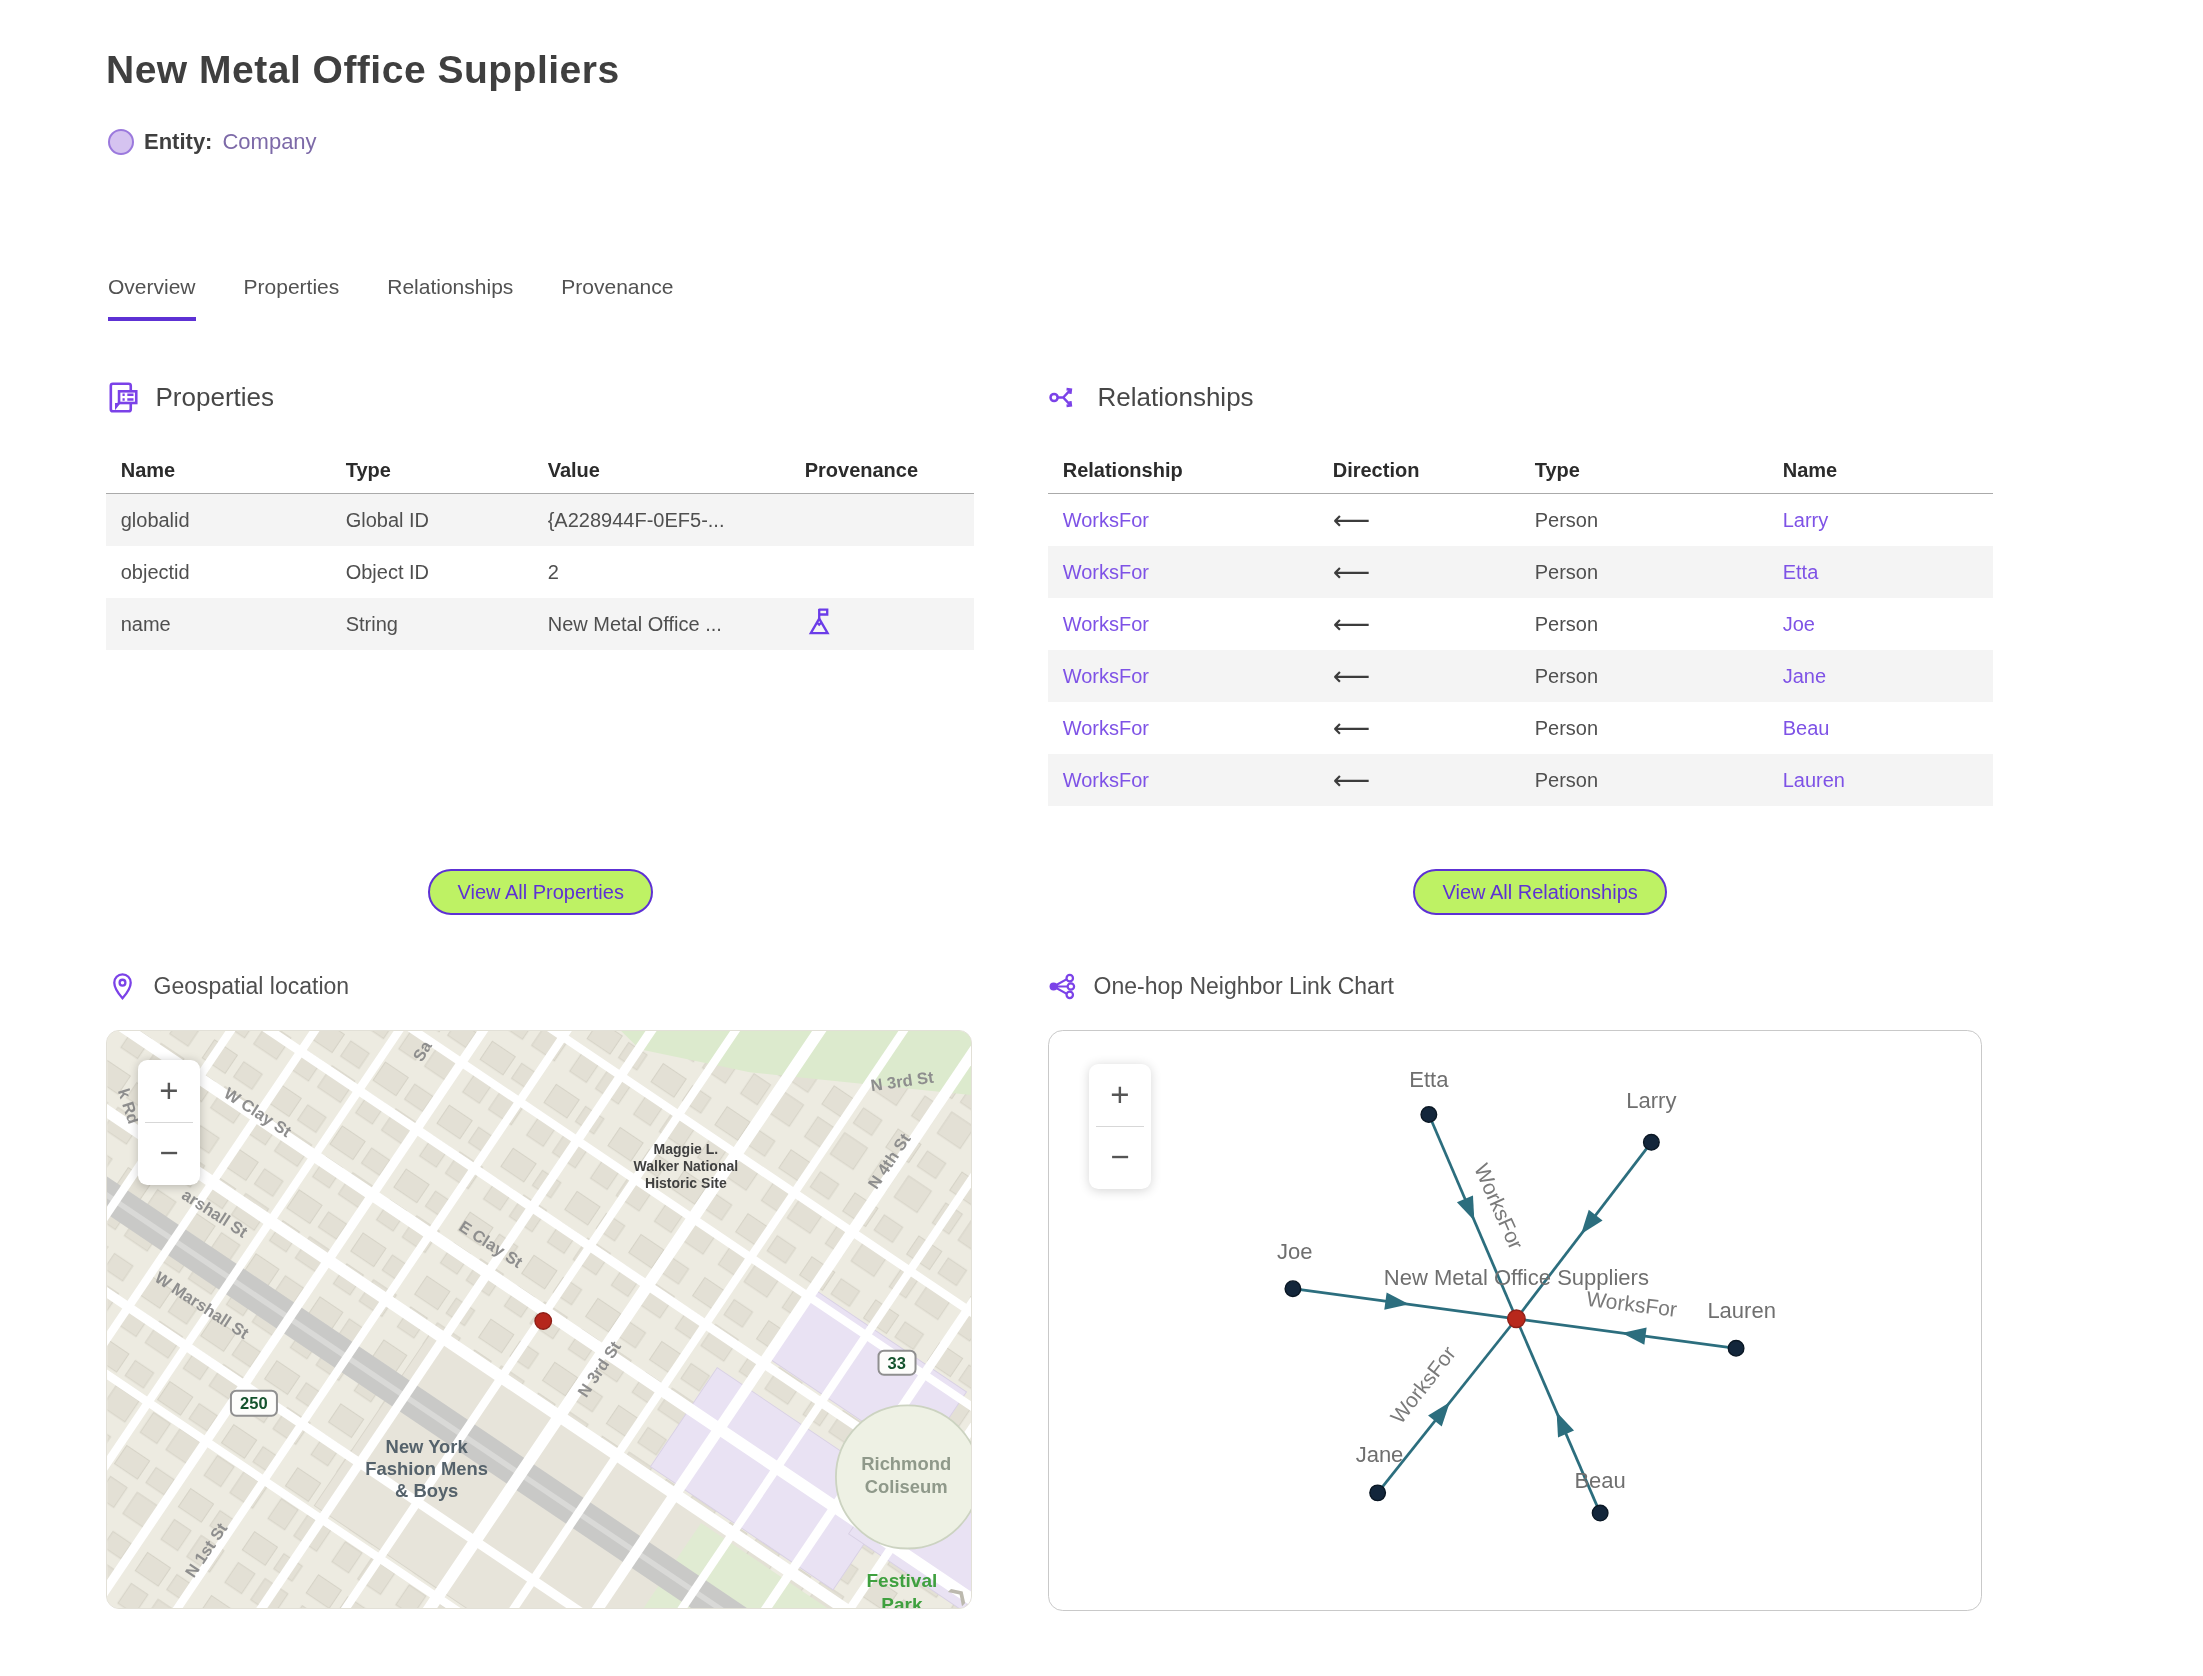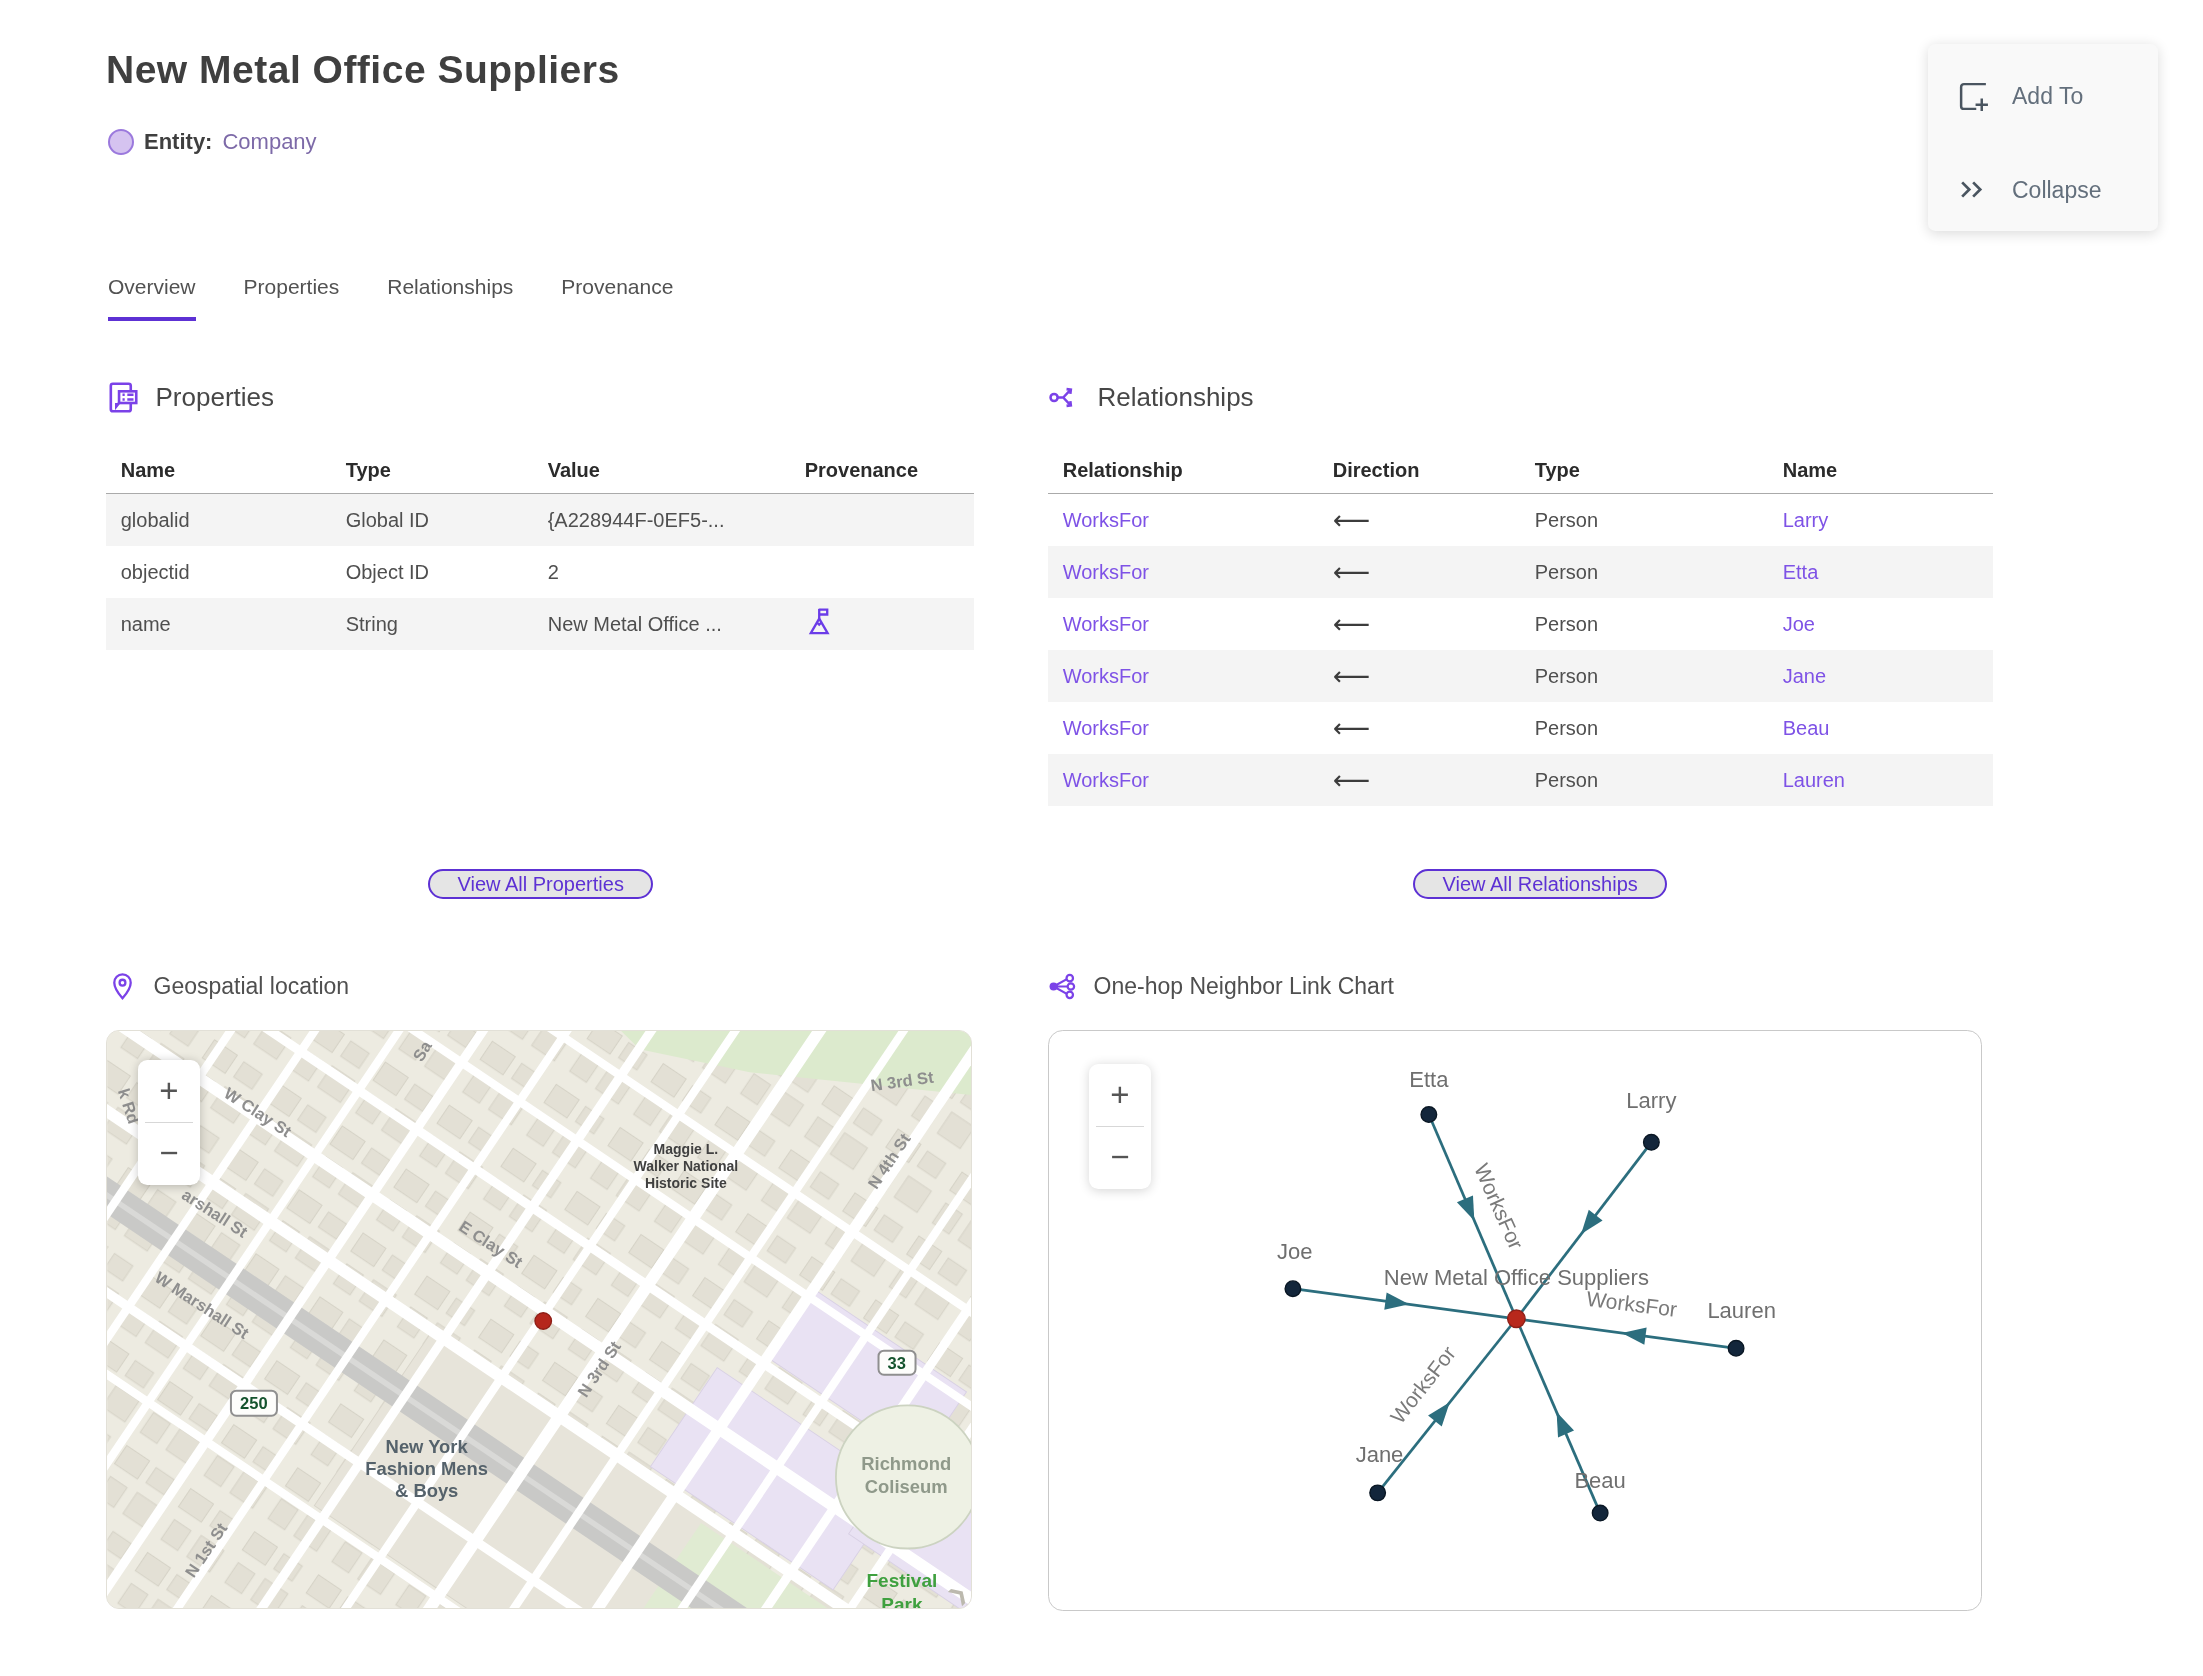--- a/index.html
+++ b/index.html
@@ -42,22 +42,22 @@
   .cell { padding-left:14.7px; white-space:nowrap; overflow:hidden; }
   #prop-table { left:106px; width:868px; }
   #prop-table .thead, #prop-table .trow { grid-template-columns:225px 202px 257px 1fr; }
   #rel-table { left:1048px; width:945px; }
   #rel-table .thead, #rel-table .trow { grid-template-columns:270px 202px 248px 1fr; }
   .plink { color:#7e52e6; cursor:pointer; }
   .dir-arrow { font-size:26px; color:#3c3c3c; }
   .flag-wrap { width:31px; height:31px; display:inline-block; cursor:pointer; }
 
   
-  .view-btn { position:absolute; top:869px; height:30px; padding:0 27.5px; border-radius:23px;
-    border:2.3px solid #5d31d4; color:#5d31d4; font-size:20px; background:#e5e5e5; display:flex; align-items:center; cursor:pointer; }
+  .view-btn { position:absolute; top:869px; height:46px; padding:0 27.5px; border-radius:23px;
+    border:2.3px solid #5d31d4; color:#5d31d4; font-size:20px; background:#bef264; display:flex; align-items:center; cursor:pointer; }
   #btn-props { left:428px; }
   #btn-rels  { left:1413px; }
 
   
   #geo-head { left:108px; top:972px; }
   #hop-head { left:1048px; top:972px; }
   #geo-head .s-title, #hop-head .s-title { font-size:23px; color:#4f4f4f; }
   #geo-head .s-icon, #hop-head .s-icon { width:29px; height:29px; }
 
   
@@ -88,39 +88,20 @@
 
 <div id="app">
 
   <div class="page-title">New Metal Office Suppliers</div>
   <div class="entity-row">
     <span class="entity-dot"></span>
     <span class="entity-label">Entity:</span>
     <span class="entity-type">Company</span>
   </div>
 
-  <div class="action-card">
-    <div class="action-item" id="action-addto">
-      <span class="a-icon">
-        <svg viewBox="0 0 24 24" width="33" height="33" fill="none" stroke="#4a5560" stroke-width="1.8">
-          <path d="M21 3 H5 a2 2 0 0 0 -2 2 v14 a2 2 0 0 0 2 2 h9"></path>
-          <path d="M18 13.5 v9 M13.5 18 h9"></path>
-        </svg>
-      </span>
-      <span class="a-label">Add To</span>
-    </div>
-    <div class="action-item" id="action-collapse">
-      <span class="a-icon">
-        <svg viewBox="0 0 24 24" width="31" height="31" fill="none" stroke="#4a5560" stroke-width="2.1">
-          <path d="M4 6.5 l5.5 5.5 -5.5 5.5 M12.5 6.5 l5.5 5.5 -5.5 5.5"></path>
-        </svg>
-      </span>
-      <span class="a-label">Collapse</span>
-    </div>
-  </div>
 
   <div class="tabbar">
     <div class="tab active">Overview</div>
     <div class="tab">Properties</div>
     <div class="tab">Relationships</div>
     <div class="tab">Provenance</div>
   </div>
 
   <div class="sec-head" style="left:106px; top:381px;">
     <span class="s-icon">

